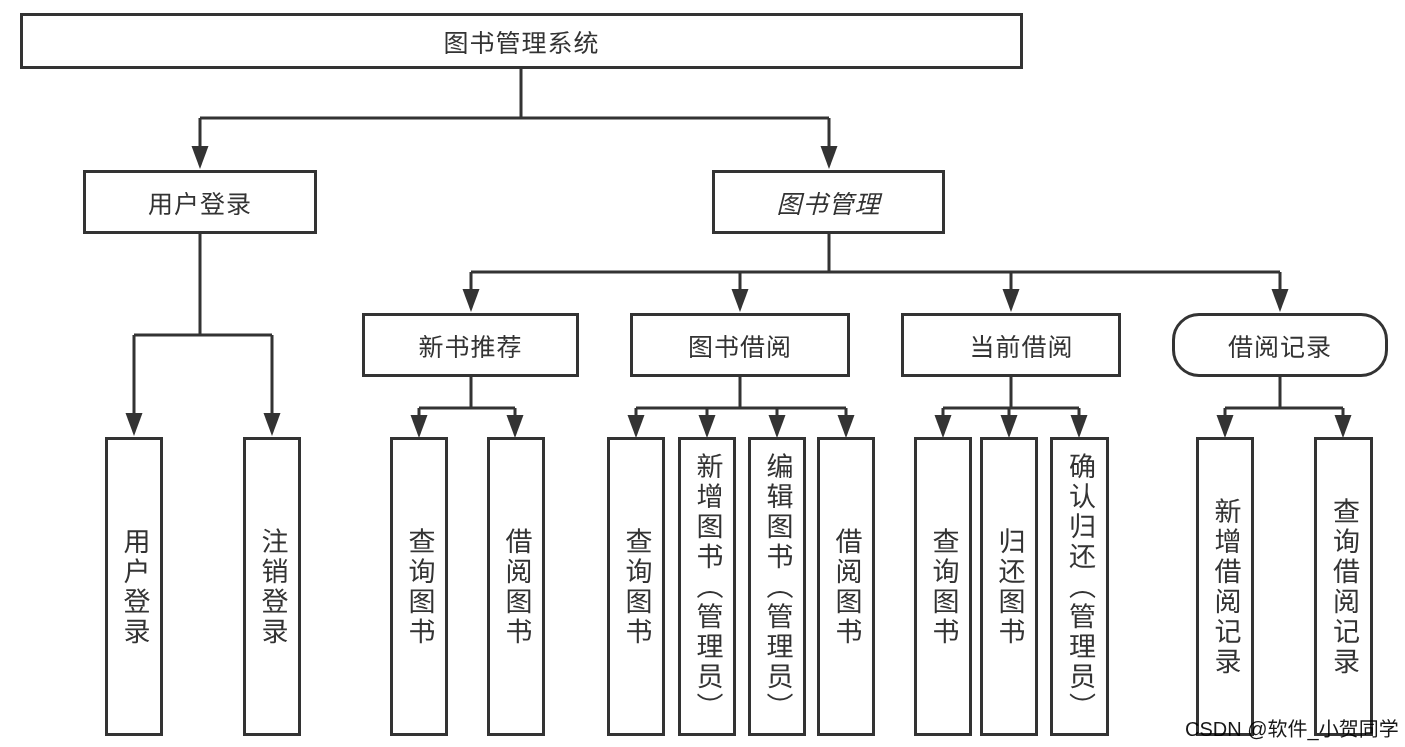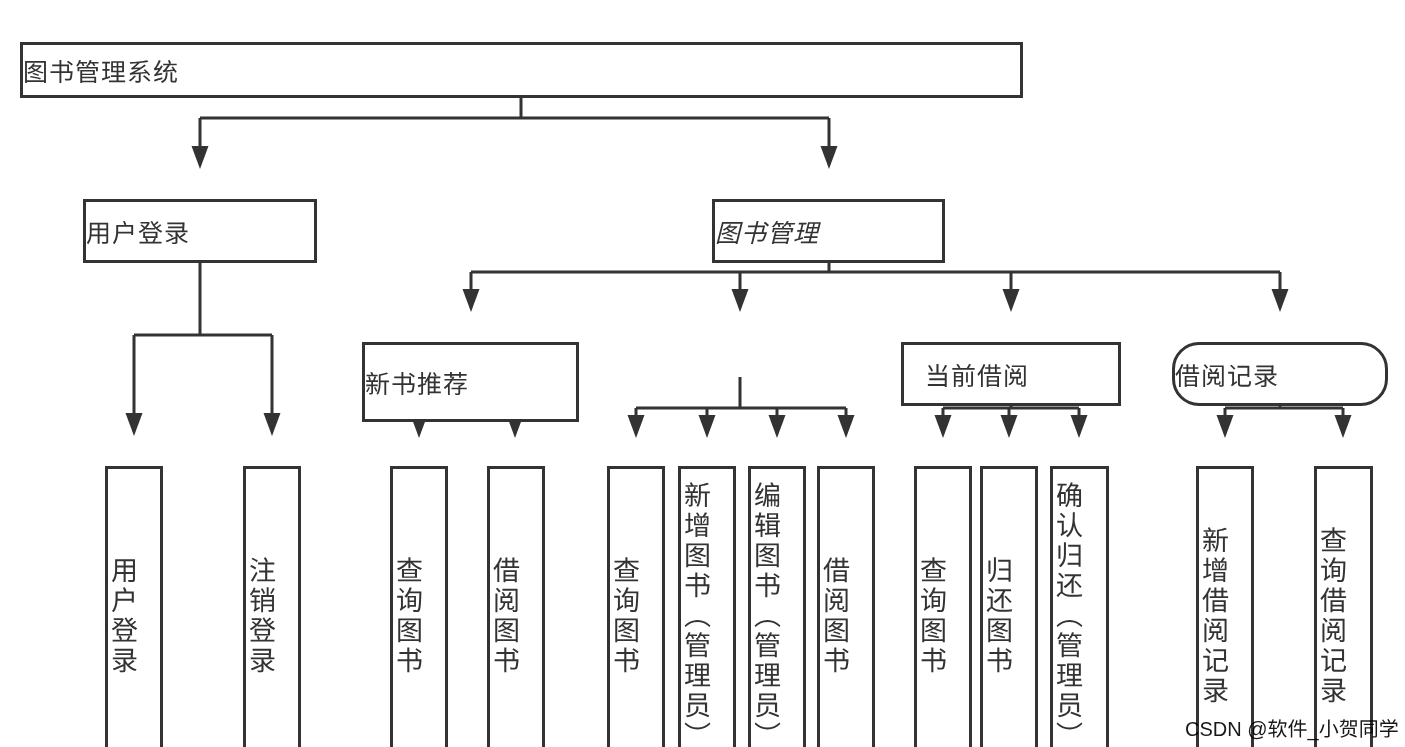--- a/index.html
+++ b/index.html
@@ -23,23 +23,22 @@
     z-index: 1;
   }
   .node {
     position: absolute;
     box-sizing: border-box;
     background: #ffffff;
     border: 3px solid #333333;
     color: #333333;
     display: flex;
     align-items: center;
-    justify-content: flex-start;
+    justify-content: center;
     z-index: 2;
-    margin-top: 29px;
   }
   .hbox {
     font-size: 25px;
     letter-spacing: 1px;
     white-space: nowrap;
   }
   .vbox .vtext {
     writing-mode: vertical-rl;
     text-orientation: mixed;
     font-size: 27px;
@@ -98,22 +97,25 @@
     <span>图书管理系统</span>
   </div>
 
   <div class="node hbox" style="left:83px;top:170px;width:234px;height:64px;">
     <span>用户登录</span>
   </div>
   <div class="node hbox" style="left:712px;top:170px;width:233px;height:64px;font-style:italic;">
     <span>图书管理</span>
   </div>
 
-  <div class="node hbox" style="left:362px;top:313px;width:217px;height:80px;">
+  <div class="node hbox" style="left:362px;top:313px;width:217px;height:64px;">
     <span>新书推荐</span>
+  </div>
+  <div class="node hbox" style="left:630px;top:313px;width:220px;height:64px;">
+    <span>图书借阅</span>
   </div>
   <div class="node hbox" style="left:901px;top:313px;width:220px;height:64px;padding-left:21px;">
     <span>当前借阅</span>
   </div>
   <div class="node hbox" style="left:1172px;top:313px;width:216px;height:64px;border-radius:27px;">
     <span>借阅记录</span>
   </div>
 
   <div class="node vbox" style="left:105px;top:437px;width:58px;height:299px;">
     <span class="vtext">用户登录</span>

